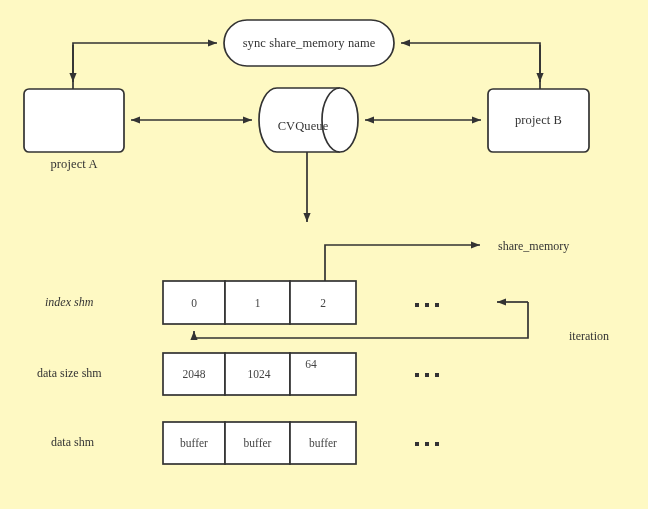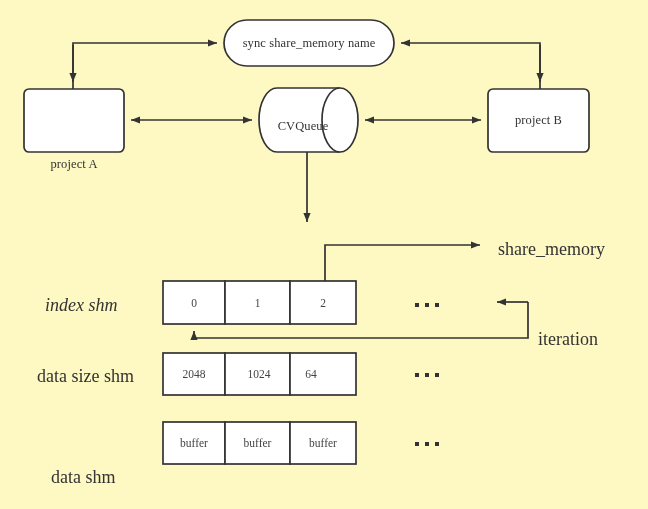--- a/index.html
+++ b/index.html
@@ -31,21 +31,21 @@
     align-items: center;
     justify-content: center;
     font-size: 12.5px;
     color: #333333;
     letter-spacing: 0.1px;
     white-space: nowrap;
     pointer-events: none;
   }
   .side-label {
     position: absolute;
-    font-size: 18px;
+    font-size: 12px;
     color: #333333;
     white-space: nowrap;
   }
   .cell-label {
     position: absolute;
     display: flex;
     align-items: center;
     justify-content: center;
     font-size: 11.5px;
     color: #444444;
@@ -137,48 +137,48 @@
   <div class="node-label" style="left:266px; top:88px; width:74px; height:76px;">
     <span>CVQueue</span>
   </div>
 
   <div class="side-label" style="left:45px; top:295px;font-style:italic;">
     <span>index shm</span>
   </div>
   <div class="side-label" style="left:37px; top:366px;">
     <span>data size shm</span>
   </div>
-  <div class="side-label" style="left:51px; top:435px;margin-top:32px;">
+  <div class="side-label" style="left:51px; top:435px;">
     <span>data shm</span>
   </div>
 
   <div class="side-label" style="left:498px; top:239px;">
     <span>share_memory</span>
   </div>
-  <div class="side-label" style="left:538px; top:329px;">
+  <div class="side-label" style="left:569px; top:329px;">
     <span>iteration</span>
   </div>
 
   <div class="cell-label" style="left:163px; top:281px; width:62px; height:43px;">
     <span>0</span>
   </div>
   <div class="cell-label" style="left:225px; top:281px; width:65px; height:43px;">
     <span>1</span>
   </div>
   <div class="cell-label" style="left:290px; top:281px; width:66px; height:43px;">
     <span>2</span>
   </div>
 
   <div class="cell-label" style="left:163px; top:353px; width:62px; height:42px;">
     <span>2048</span>
   </div>
   <div class="cell-label" style="left:225px; top:353px; width:68px; height:42px;">
     <span>1024</span>
   </div>
-  <div class="cell-label" style="left:290px; top:353px; width:42px; height:42px;">
+  <div class="cell-label" style="left:290px; top:343px; width:42px; height:42px;">
     <span>64</span>
   </div>
 
   <div class="cell-label" style="left:163px; top:422px; width:62px; height:42px;">
     <span>buffer</span>
   </div>
   <div class="cell-label" style="left:225px; top:422px; width:65px; height:42px;">
     <span>buffer</span>
   </div>
   <div class="cell-label" style="left:290px; top:422px; width:66px; height:42px;">

